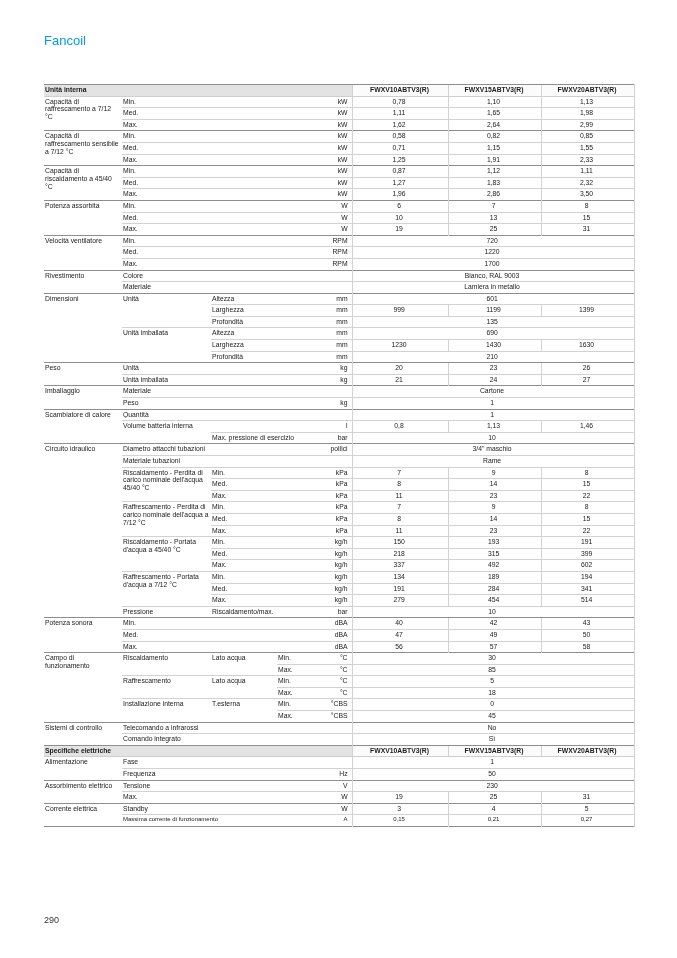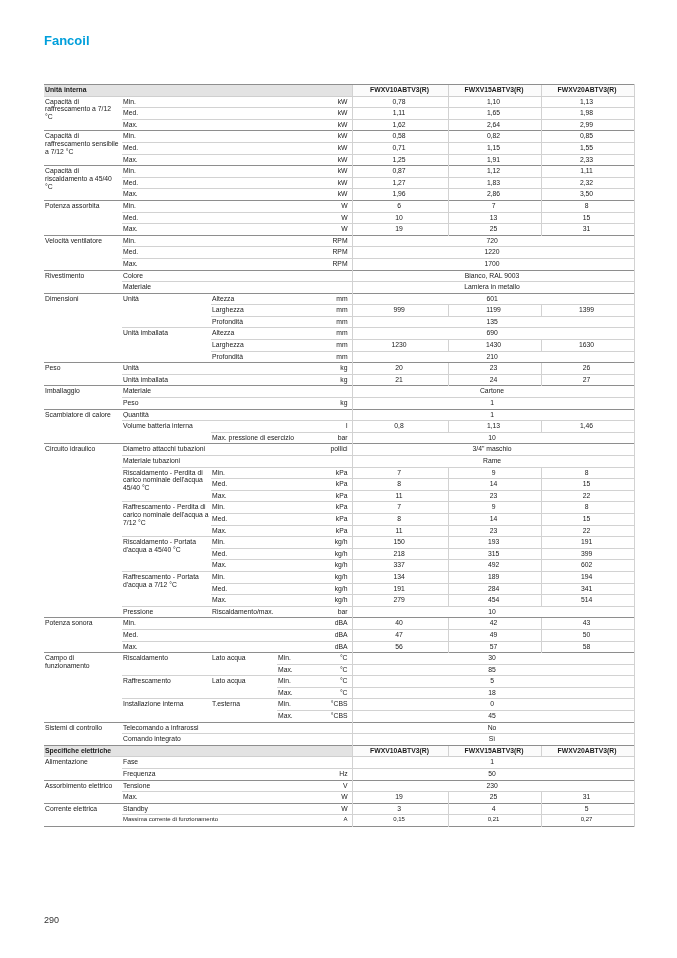--- a/index.html
+++ b/index.html
@@ -2,21 +2,21 @@
 <html><head>
 <meta charset="utf-8">
 <style>
   html,body{margin:0;padding:0;}
   body{
     width:677px;height:958px;position:relative;background:#ffffff;
     font-family:"Liberation Sans",sans-serif;color:#1a1a1a;
   }
   .page-title{
     position:absolute;left:44px;top:33px;
-    font-size:13px;font-weight:bold;color:#009fdb;
+    font-size:13px;font-weight:normal;color:#009fdb;
   }
   .spec-table{
     position:absolute;left:44px;top:84px;width:590px;
     border-collapse:collapse;table-layout:fixed;
     font-size:6.8px;line-height:7.8px;
     border-bottom:1px solid #8e8e8e;
   }
   .spec-table td{
     padding:1px 2px 0 1px;vertical-align:top;height:9.6px;
     overflow:hidden;white-space:normal;

